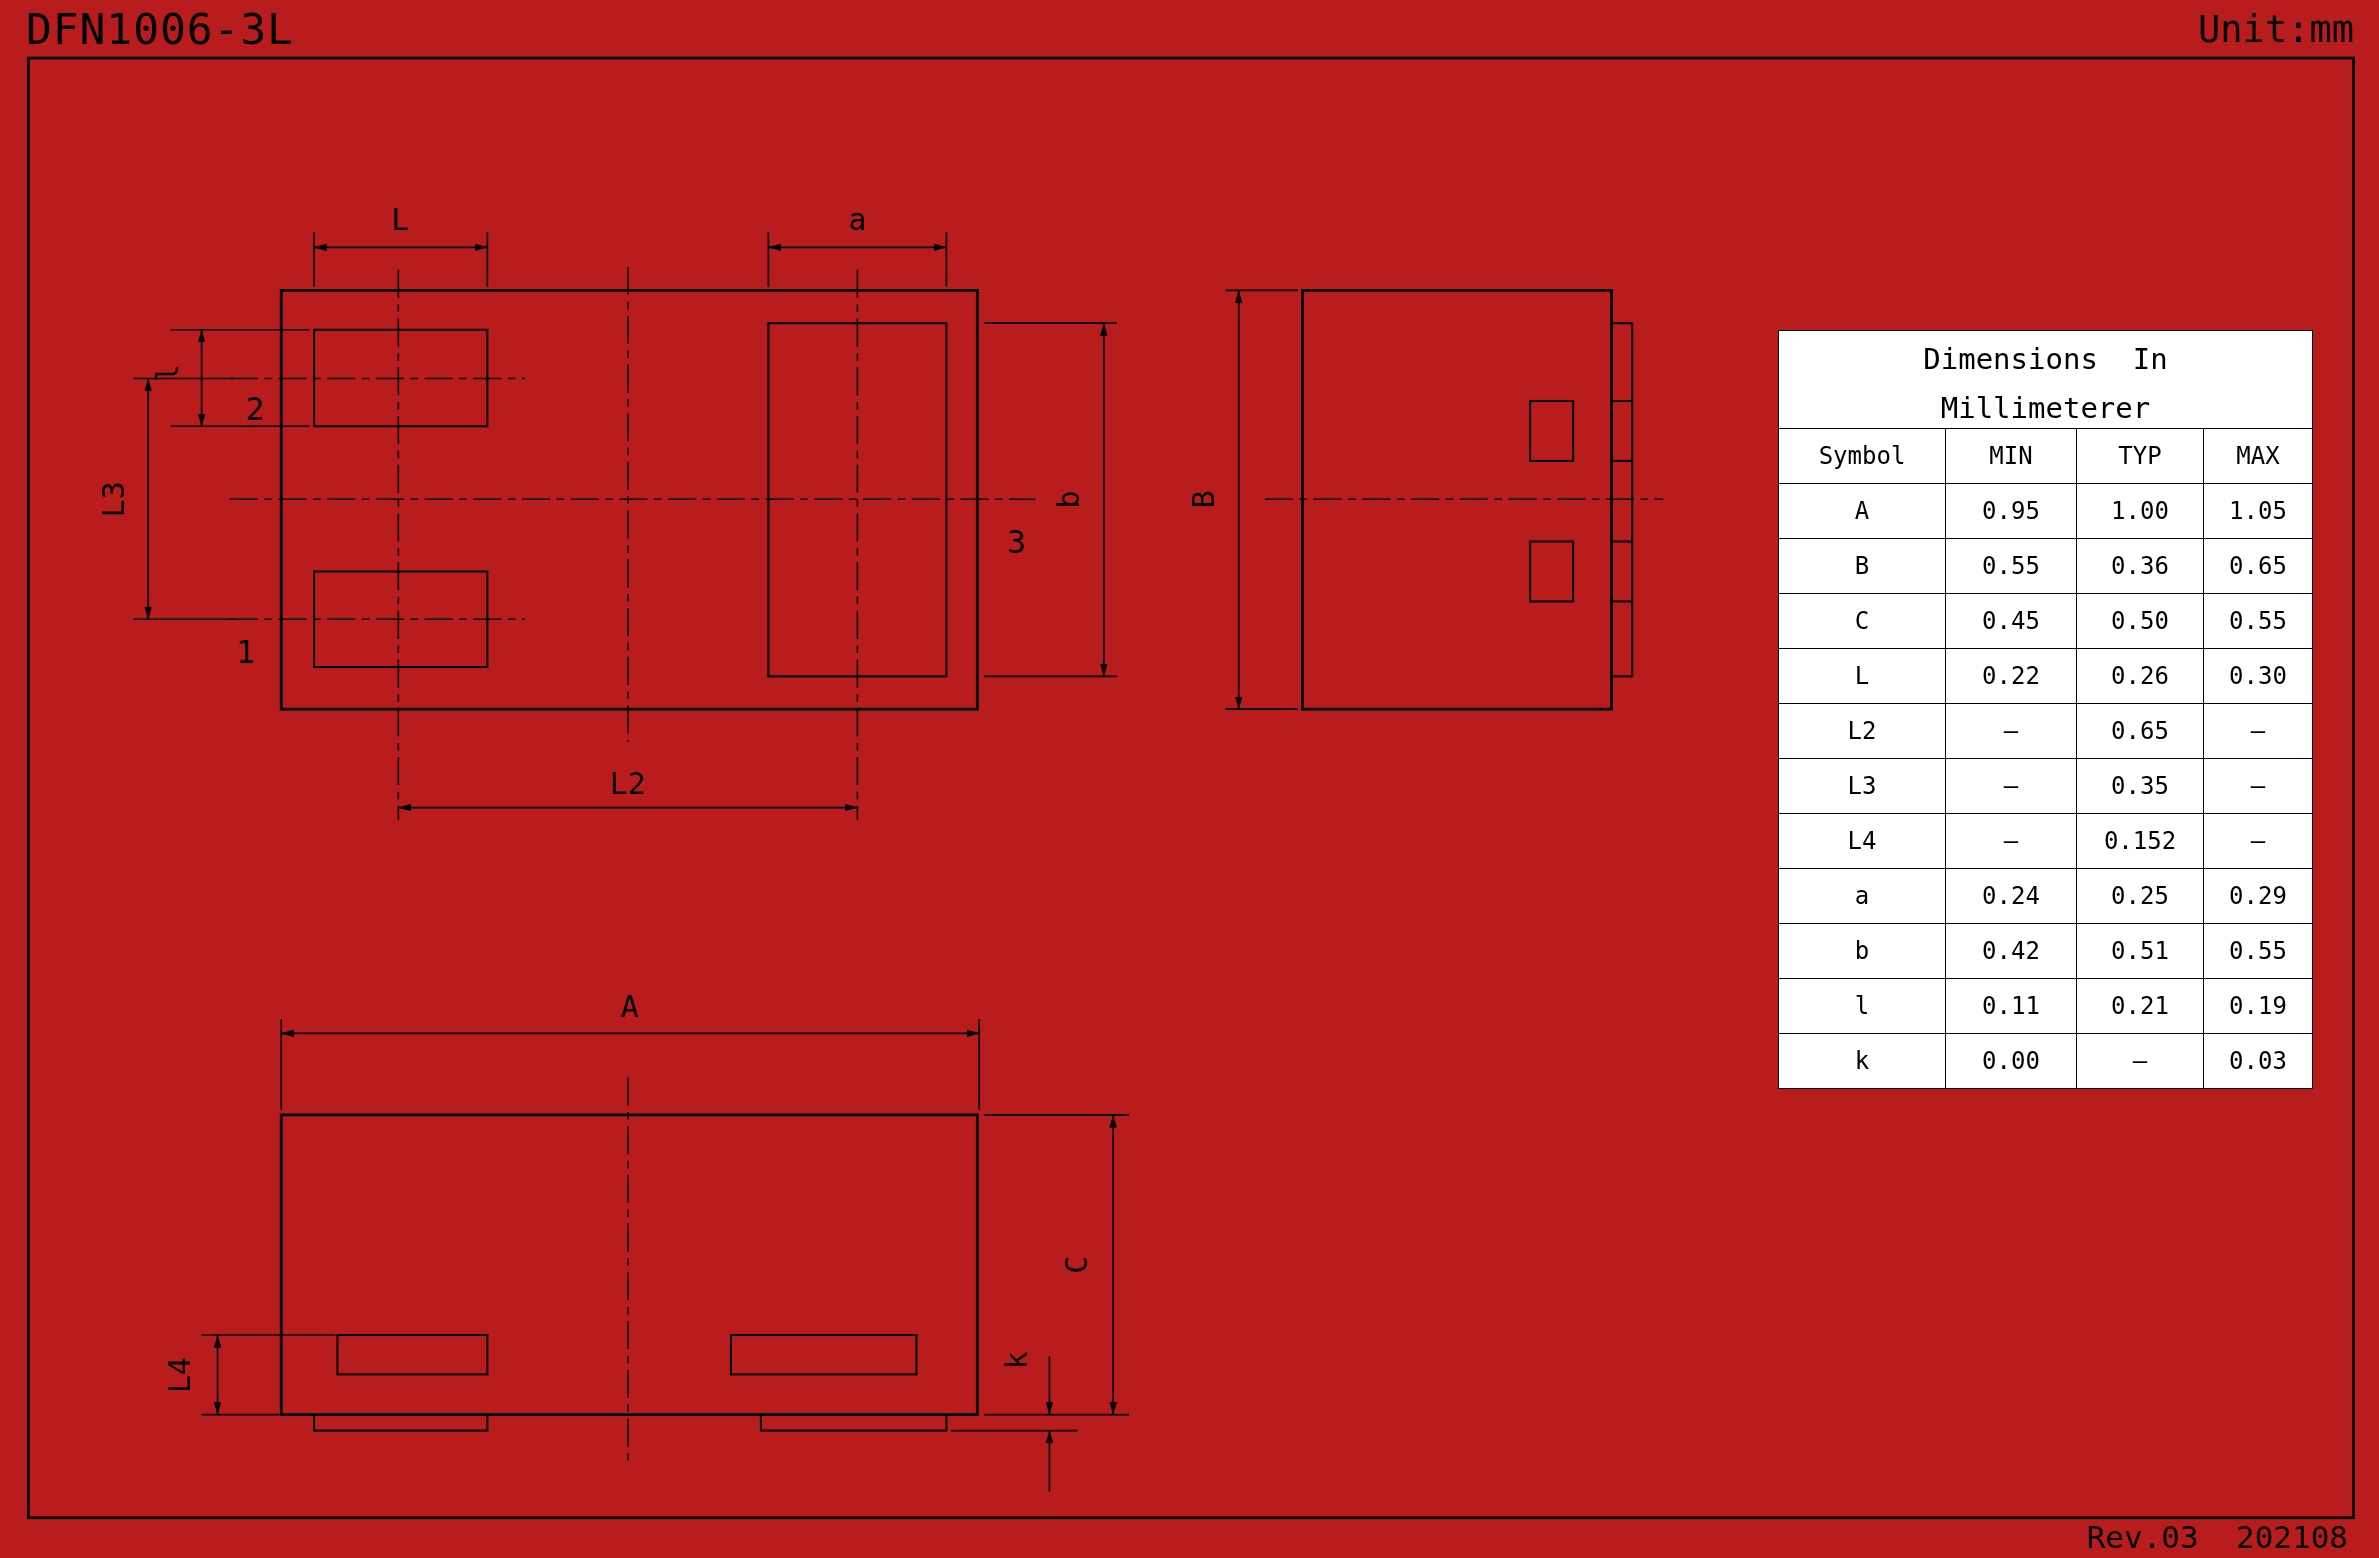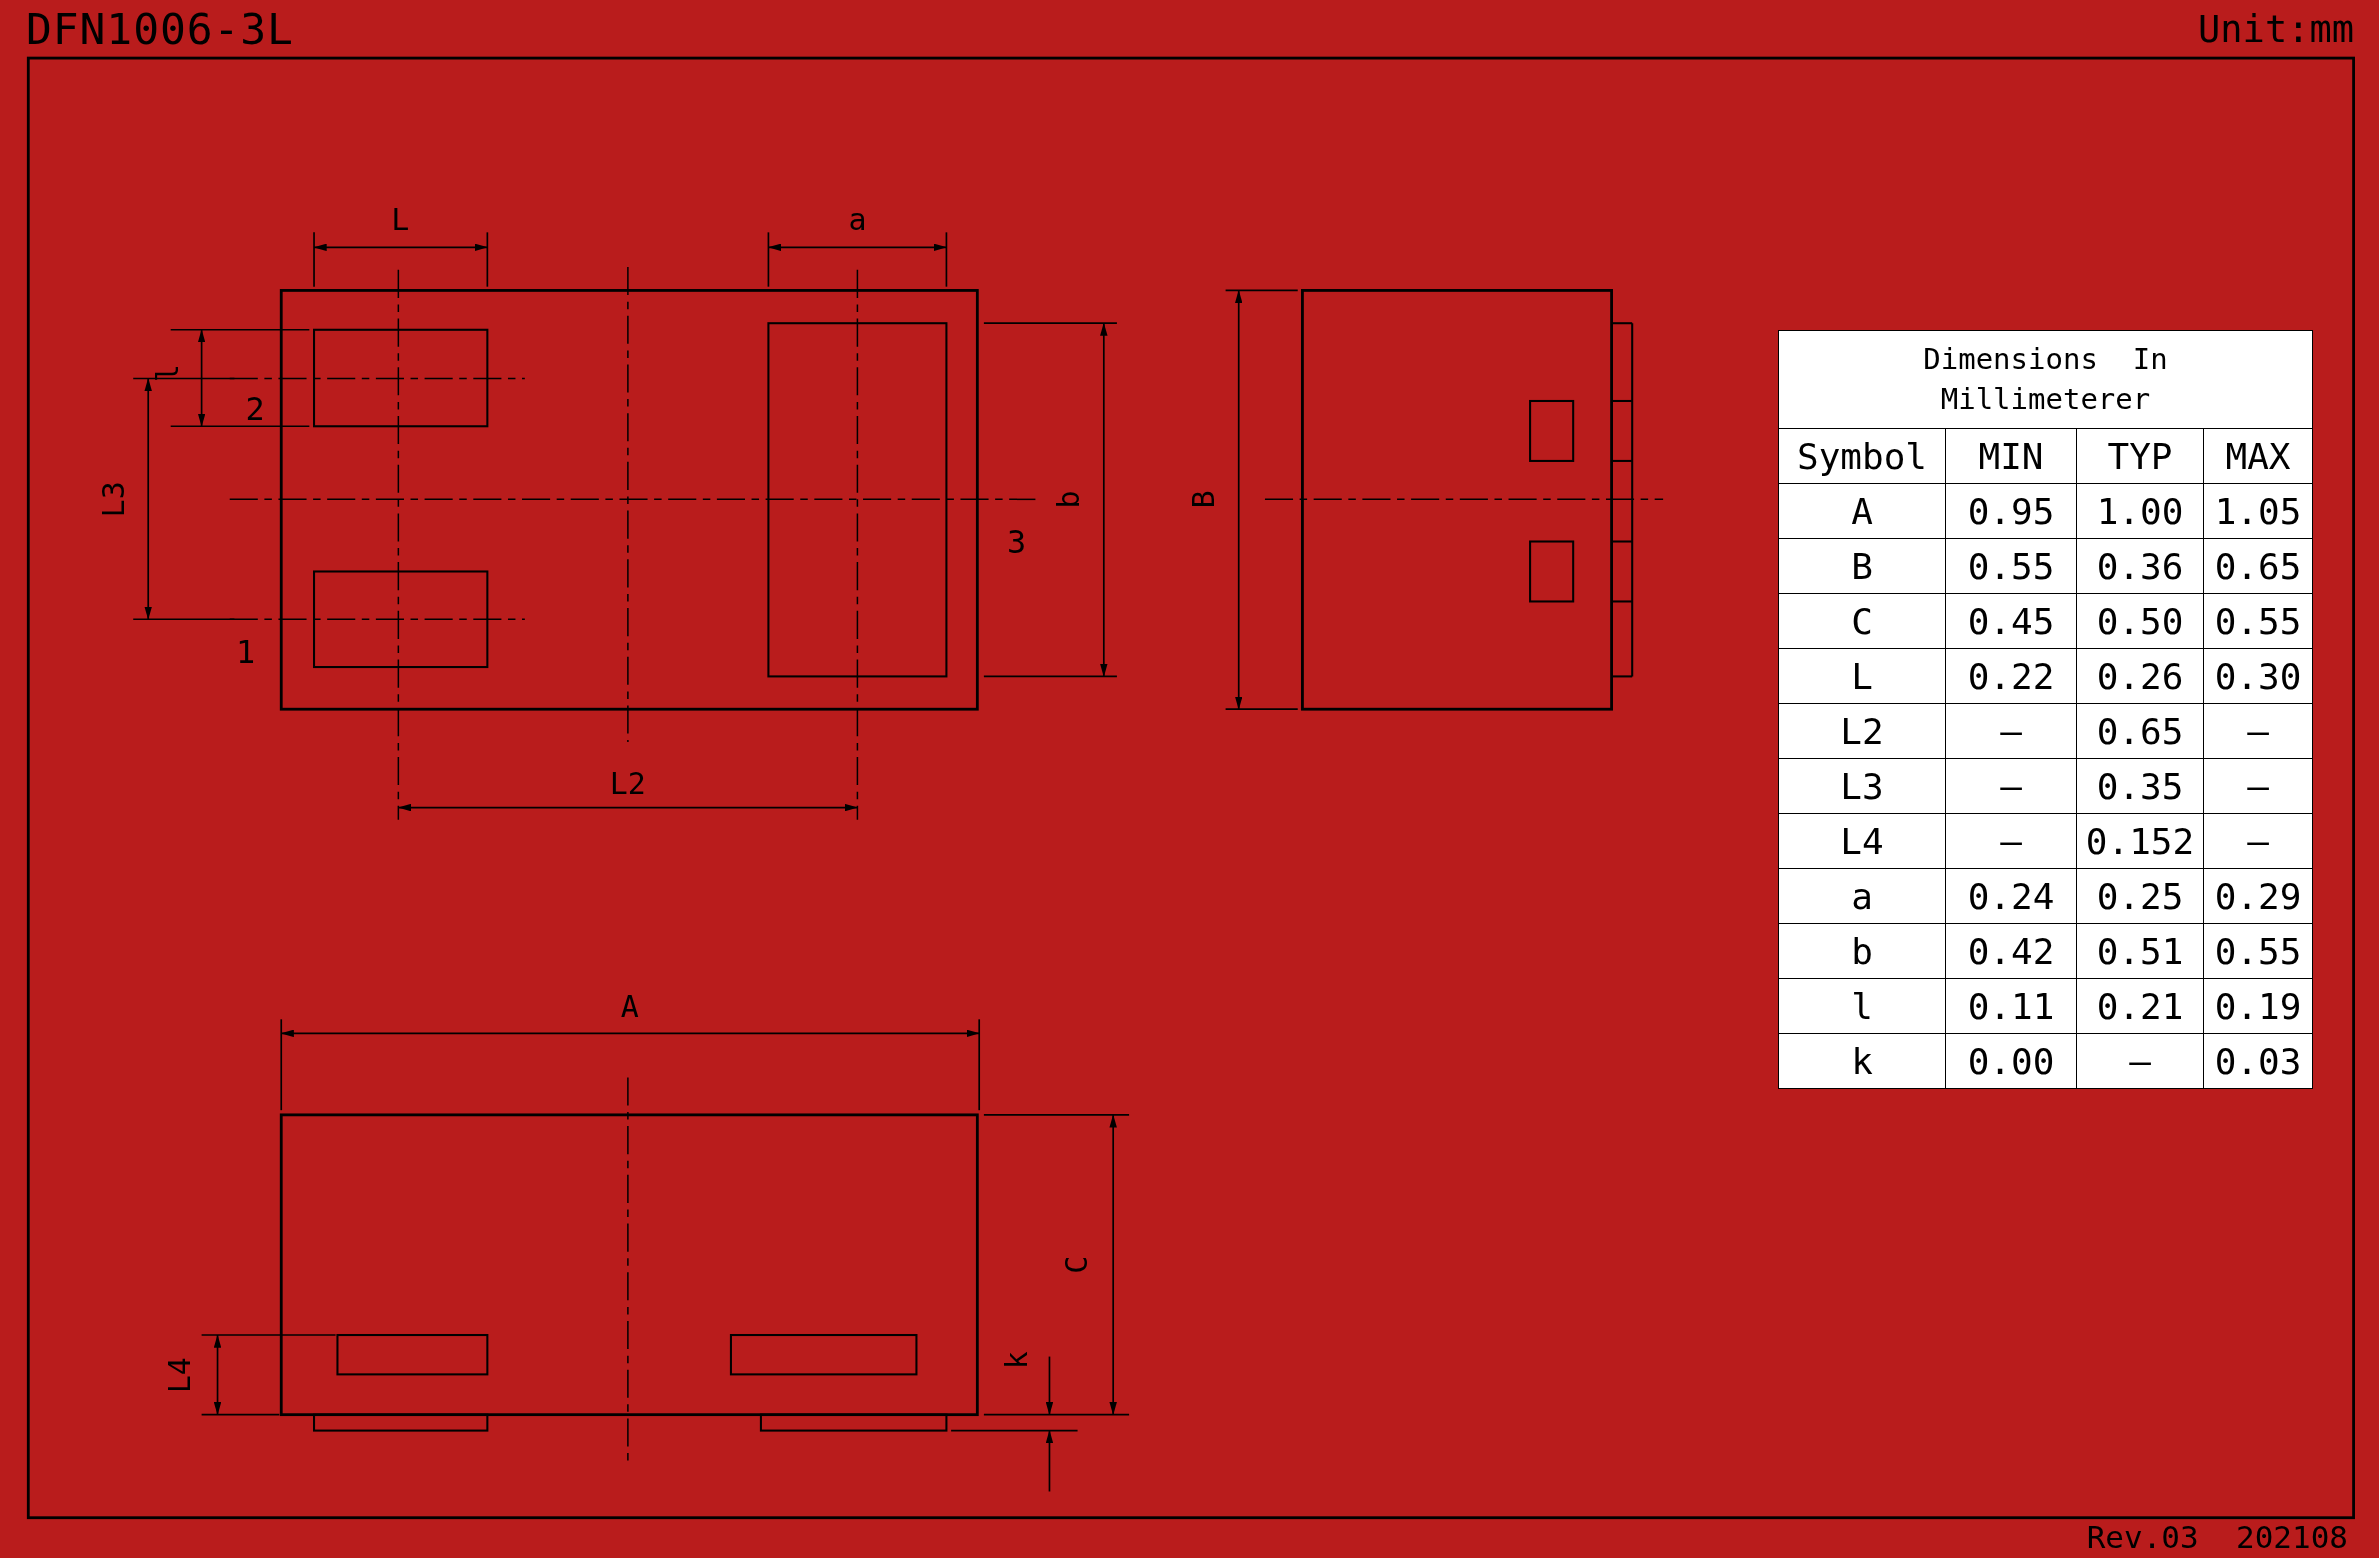--- a/index.html
+++ b/index.html
@@ -28,25 +28,25 @@
   }
 
   .dim-table { position: absolute; left: 1778px; top: 330px; }
   .dim-table table {
     border-collapse: collapse; table-layout: fixed;
     width: 534px; background: #fff;
   }
   .dim-table td, .dim-table th {
     border: 1.9px solid #000;
     text-align: center; vertical-align: middle;
-    font-size: 36px; font-weight: 400; padding: 0; height: 54px;
+    font-size: 24px; font-weight: 400; padding: 0; height: 54px;
     font-family: "DejaVu Sans Mono", monospace;
   }
   .dim-table th.tt { height: 97px; font-size: 29px; line-height: 1.35; }
-  .tt div { white-space: pre; }
+  .tt div { white-space: pre; margin-top: 9px; }
 
   
   .outline { fill: none; stroke: #000; stroke-width: 3; }
   .pad     { fill: none; stroke: #000; stroke-width: 2.2; }
   .thin    { fill: none; stroke: #000; stroke-width: 2.2; }
   .cl      { fill: none; stroke: #000; stroke-width: 1.6; stroke-dasharray: 30 7 8 7; }
   .ext     { fill: none; stroke: #000; stroke-width: 1.8; }
   .dim     { fill: none; stroke: #000; stroke-width: 1.8; }
   svg text {
     font-family: "DejaVu Sans Mono", monospace;

